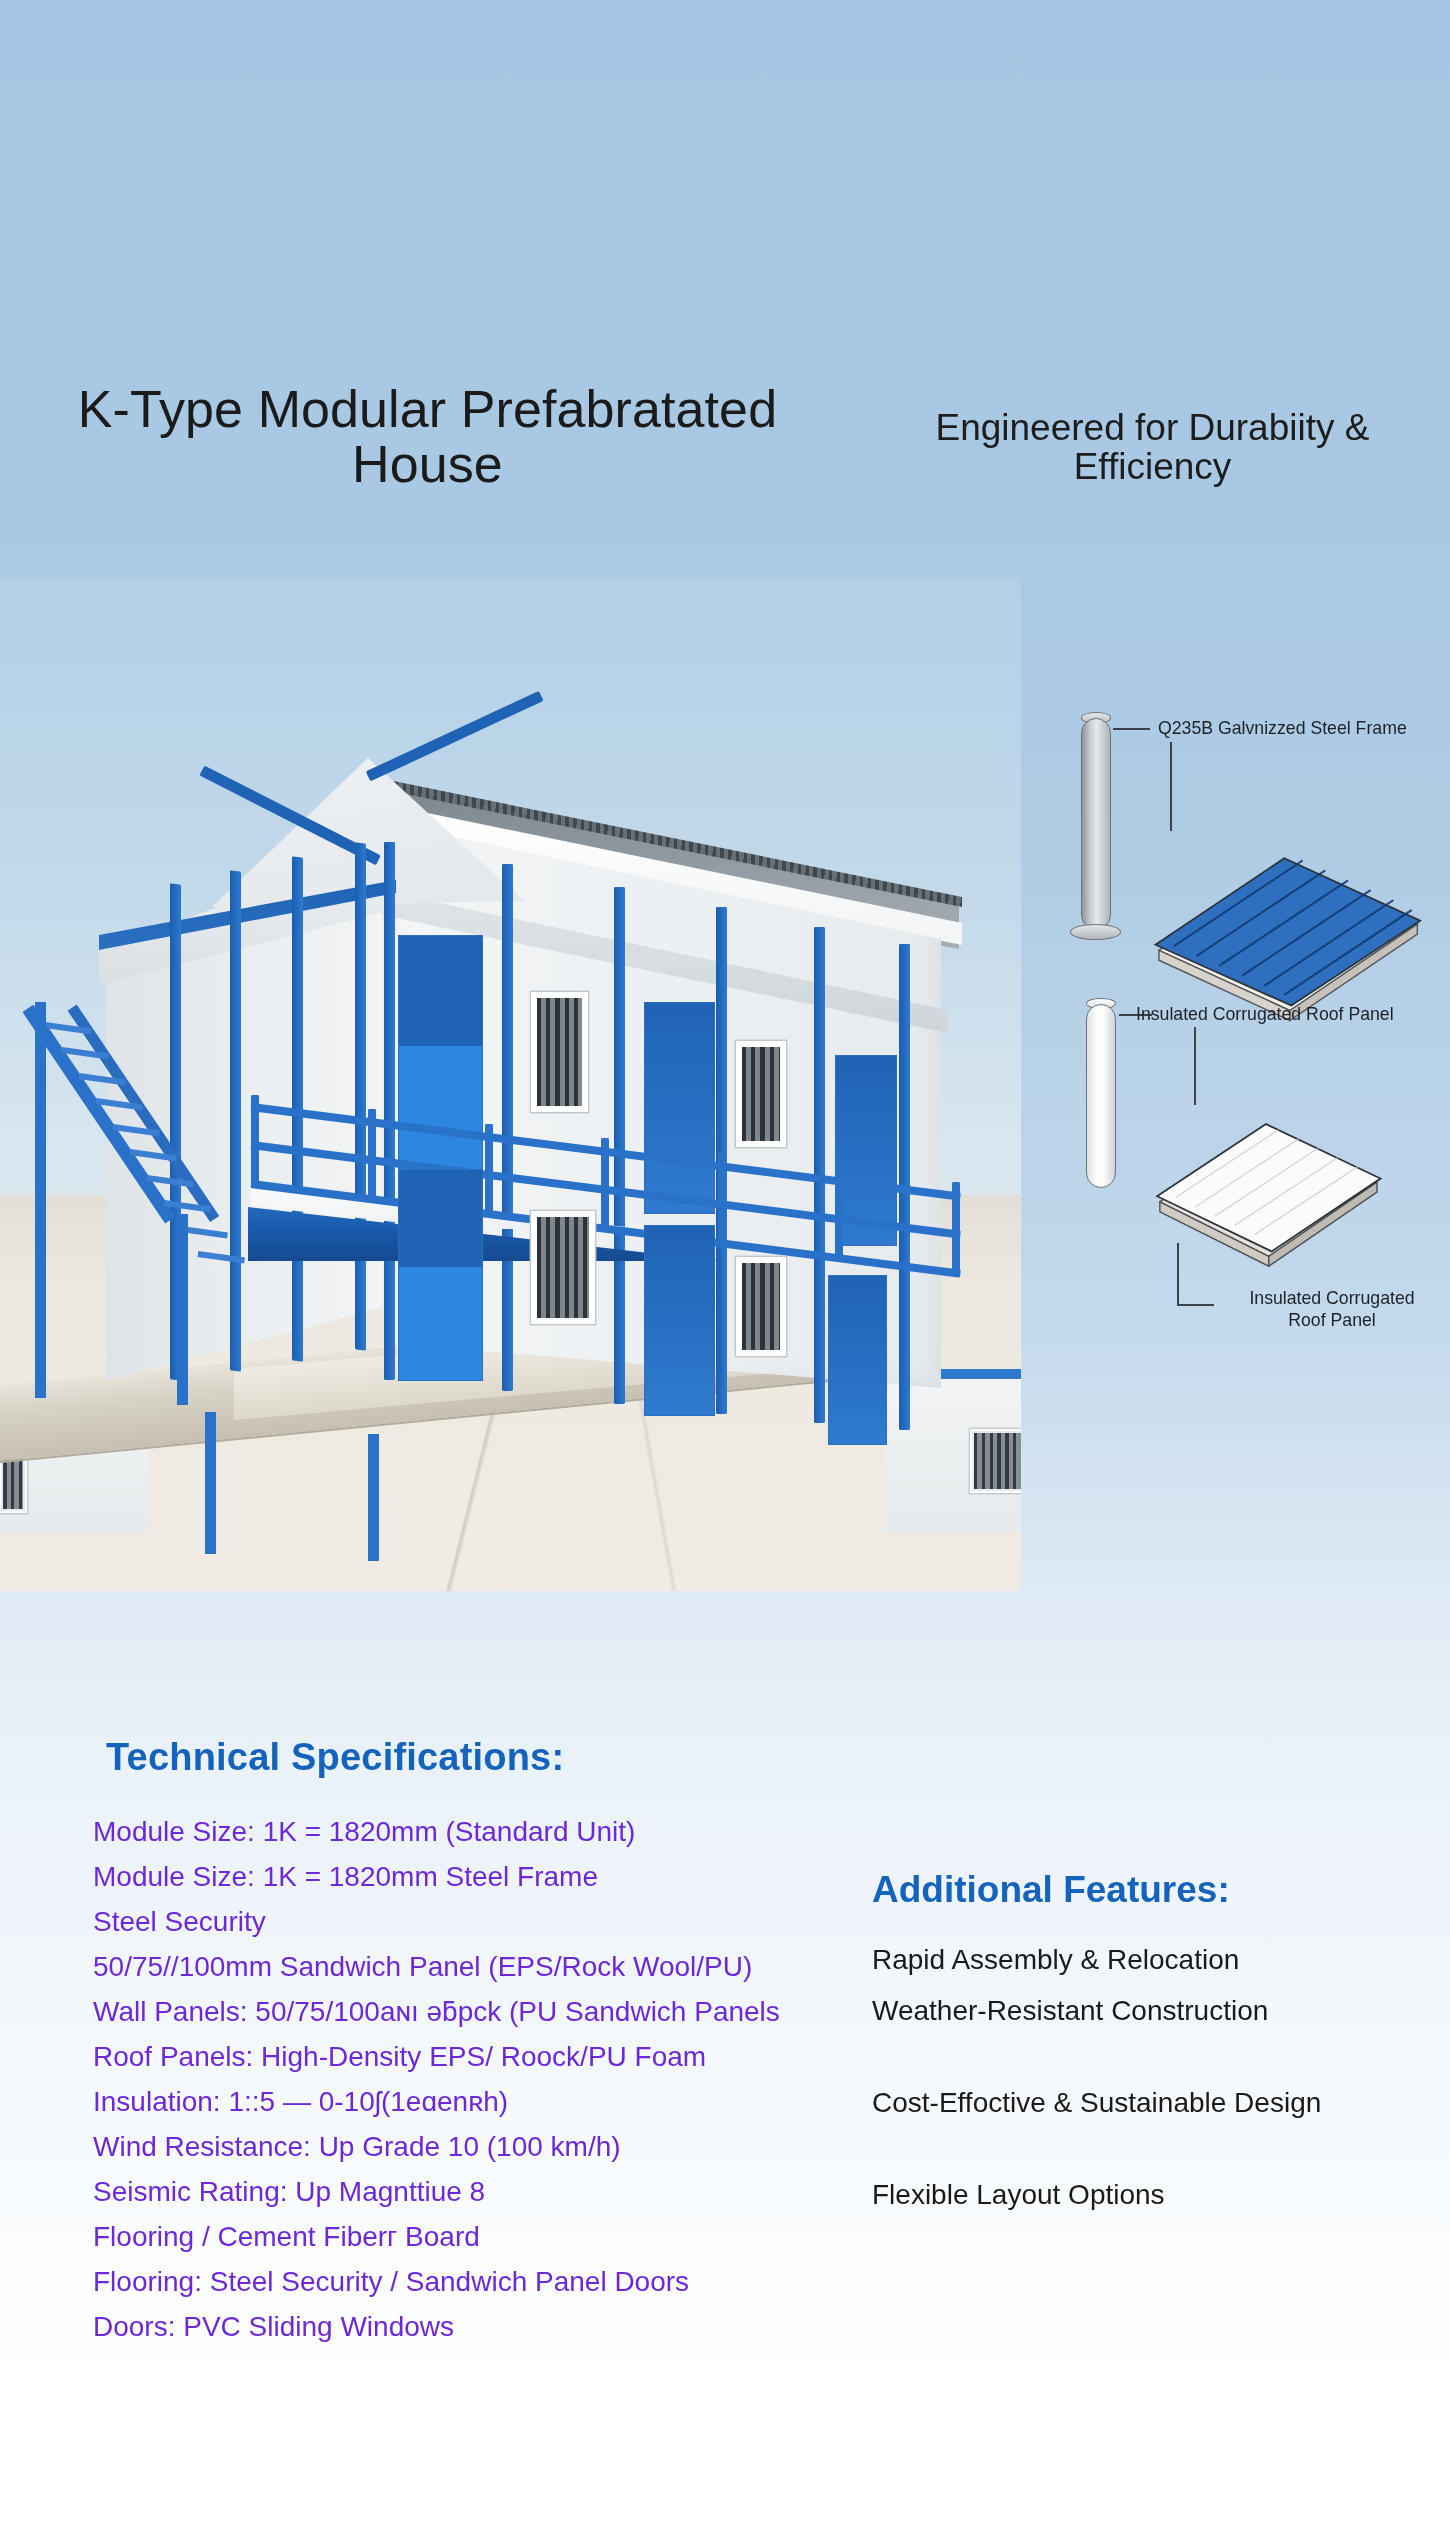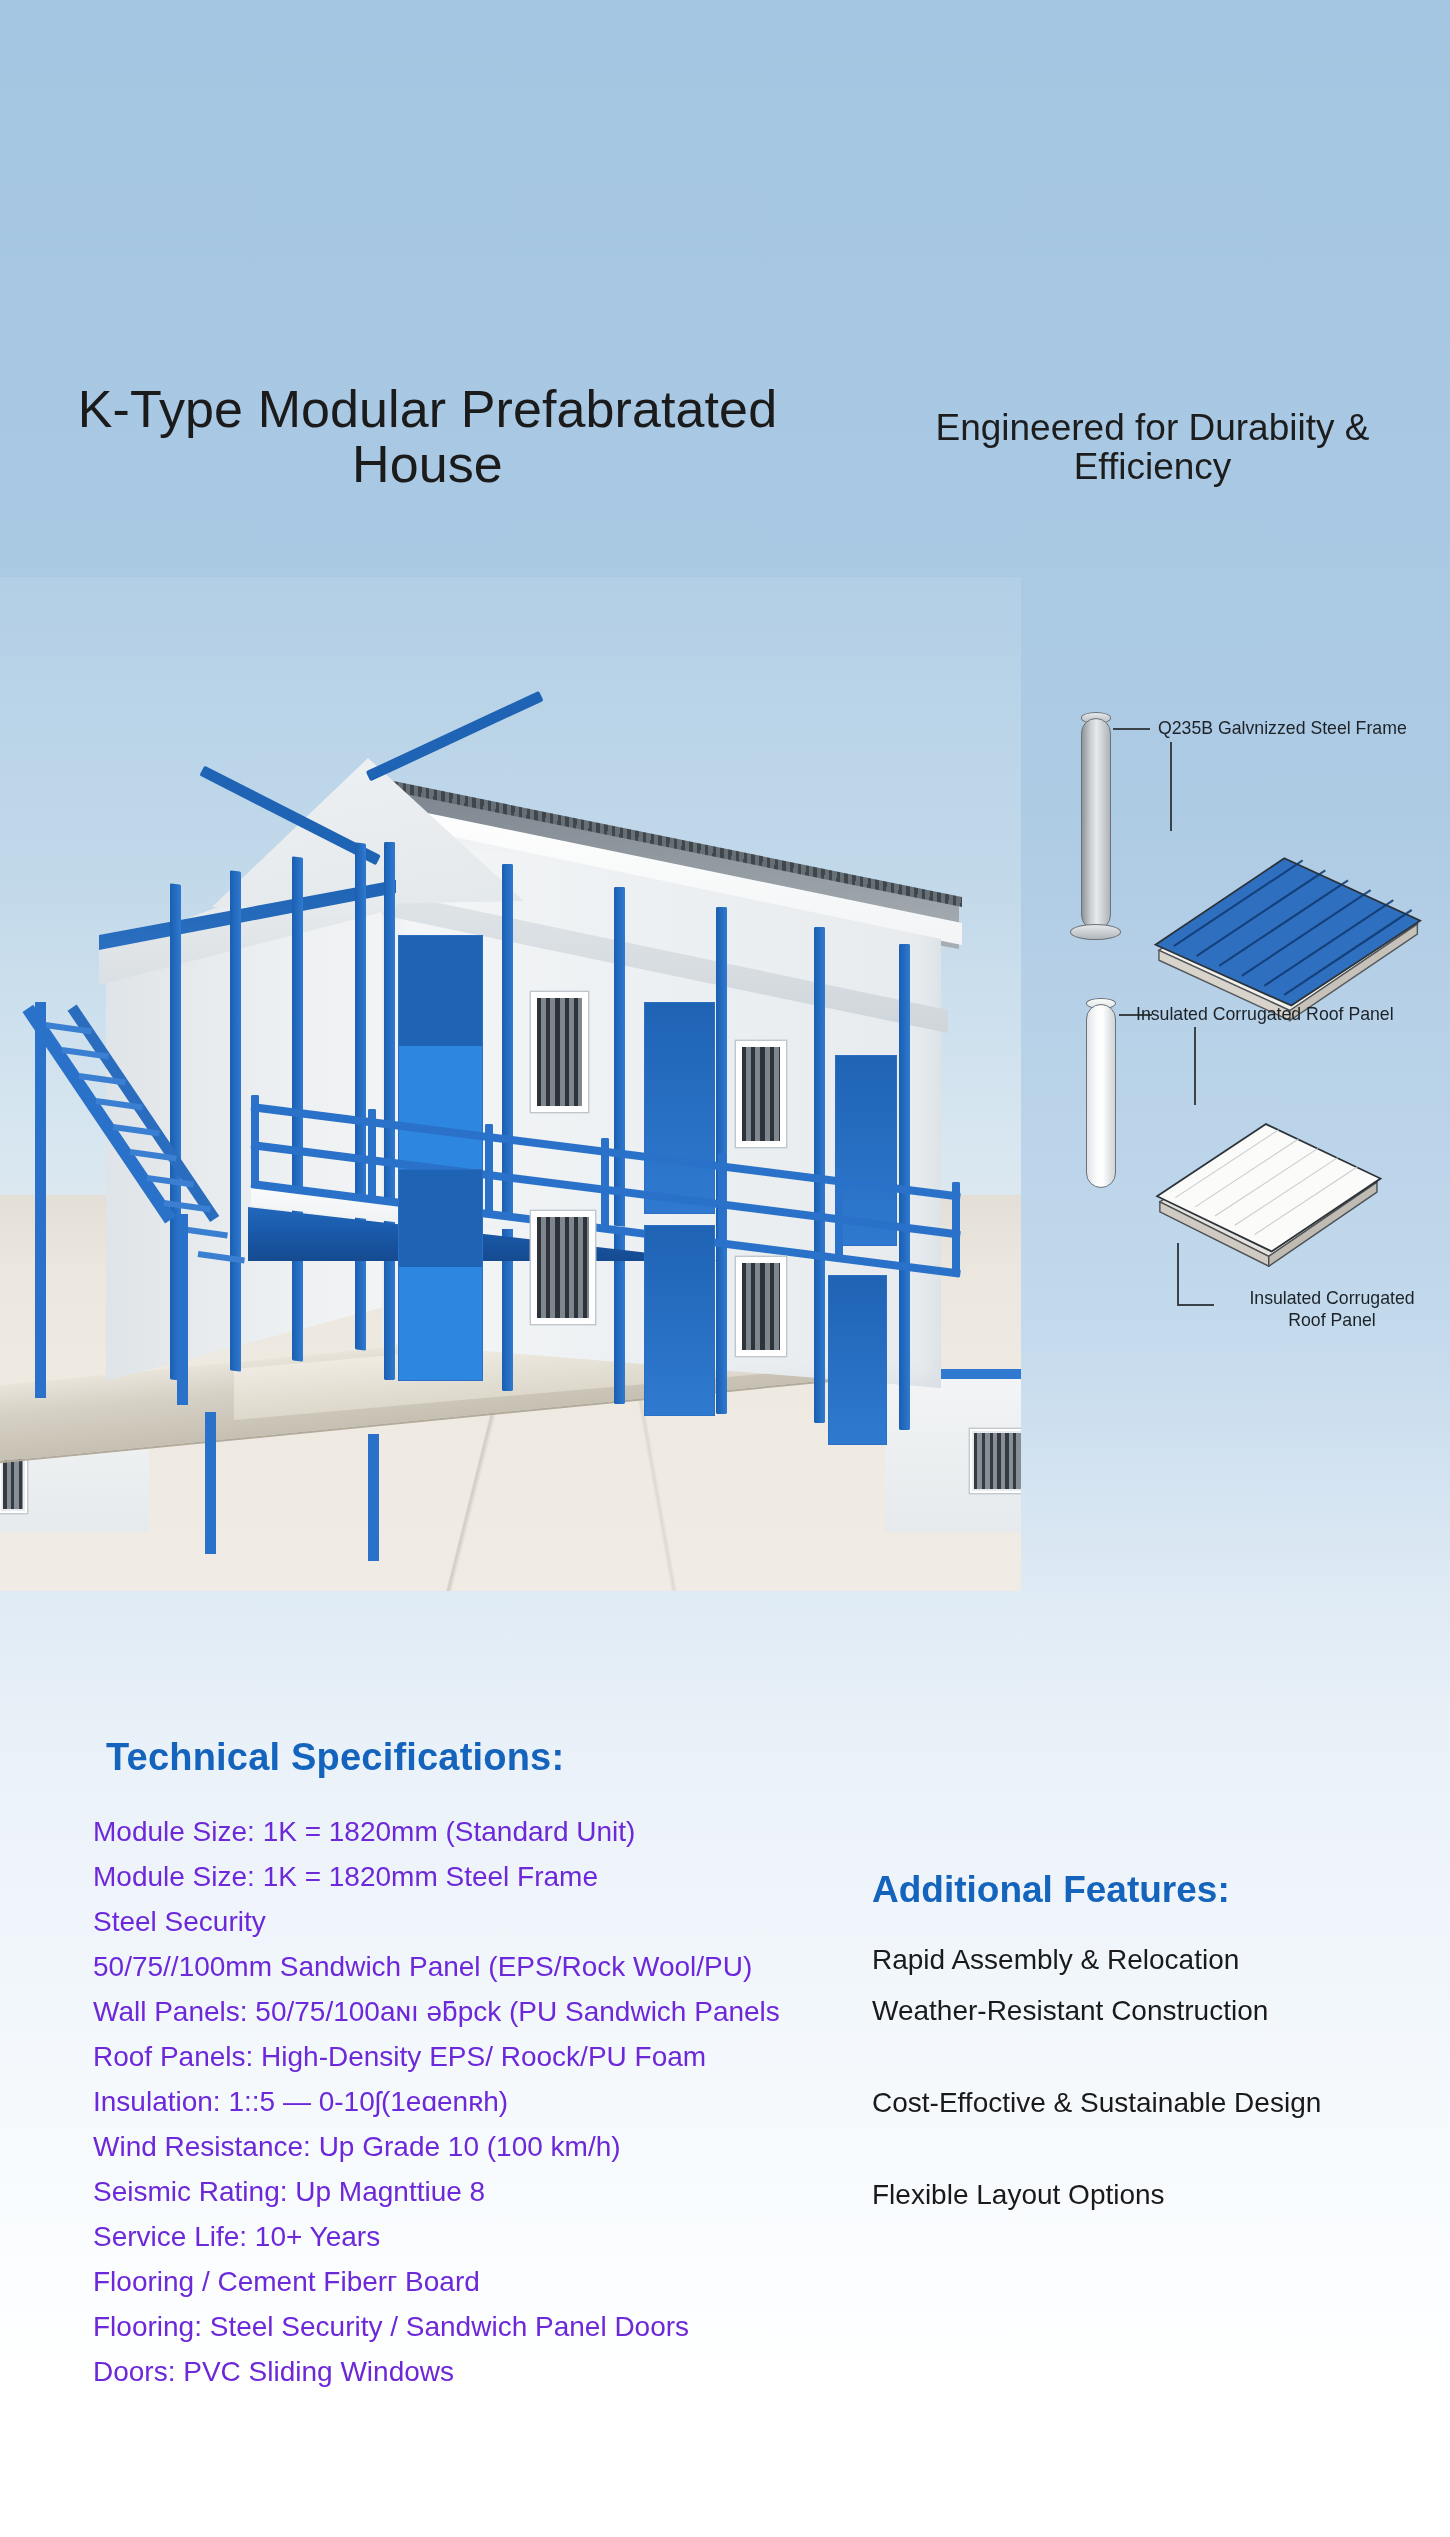--- a/index.html
+++ b/index.html
@@ -422,21 +422,20 @@
 <div class="specs-list">
   <div class="row">Module Size: 1K = 1820mm (Standard Unit)</div>
   <div class="row">Module Size: 1K = 1820mm Steel Frame</div>
   <div class="row">Steel Security</div>
   <div class="row">50/75//100mm Sandwich Panel (EPS/Rock Wool/PU)</div>
   <div class="row">Wall Panels: 50/75/100аɴı ǝƃpck (PU Sandwich Panels</div>
   <div class="row">Roof Panels: High-Density EPS/ Roock/PU Foam</div>
   <div class="row">Insulation: 1::5 — 0-10ʃ(1eɑenʀh)</div>
   <div class="row">Wind Resistance: Up Grade 10 (100 km/h)</div>
   <div class="row">Seismic Rating: Up Magnttiue 8</div>
-  <div class="row">Service Life: 10+ Years</div>
   <div class="row">Flooring  / Cement Fiberг Board</div>
   <div class="row">Flooring: Steel Security / Sandwich Panel Doors</div>
   <div class="row">Doors: PVC Sliding Windows</div>
 </div>
 
 <div class="feat-head">Additional Features:</div>
 
 <div class="feat-list">
   <div class="frow" style="margin-bottom:22.7px;">Rapid Assembly &amp; Relocation</div>
   <div class="frow" style="margin-bottom:64px;">Weather-Resistant Construction</div>

